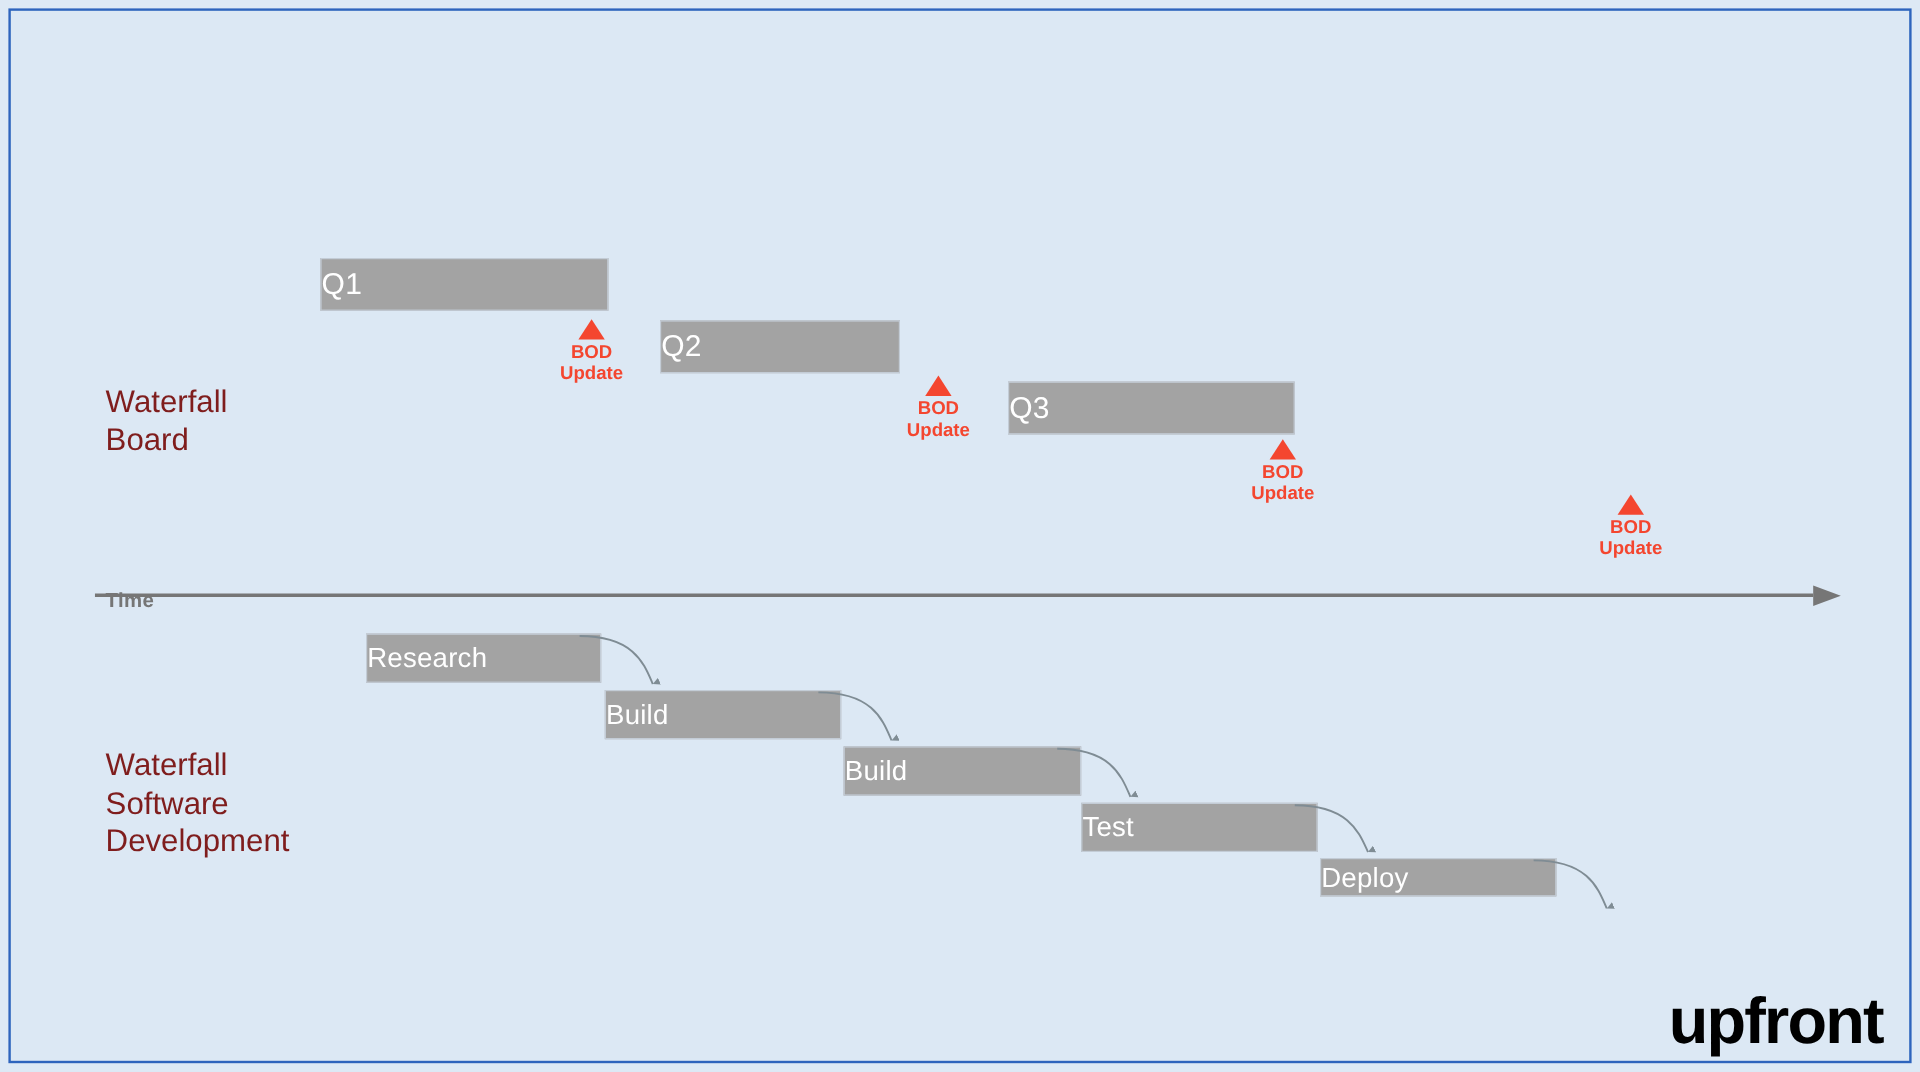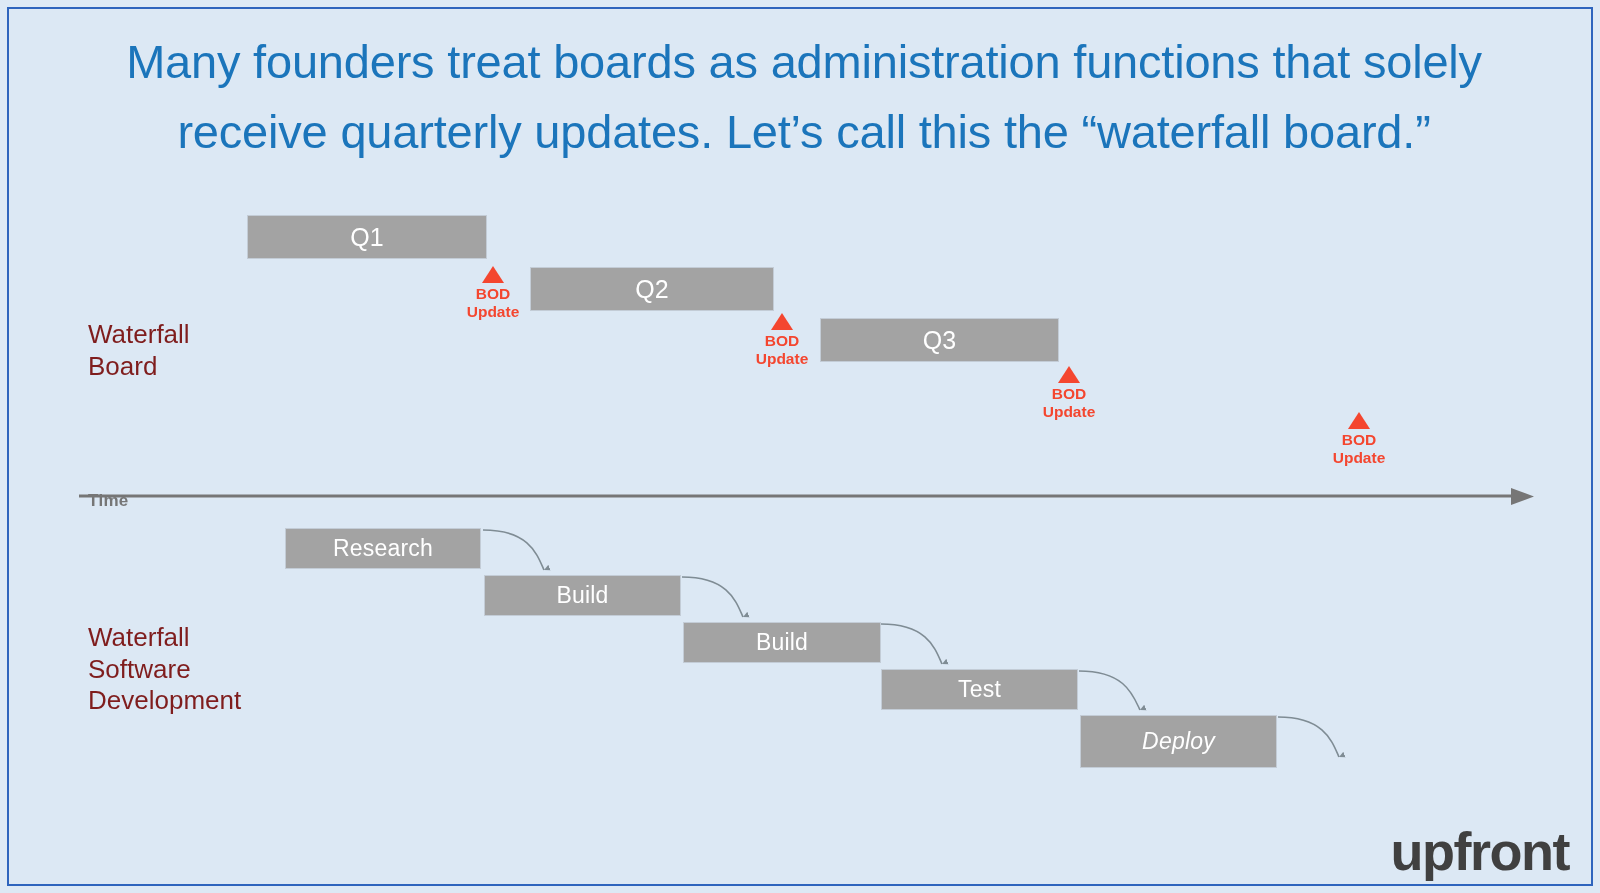--- a/index.html
+++ b/index.html
@@ -39,24 +39,25 @@
   }
 
   
   .bar {
     position: absolute;
     background: #a3a3a3;
     border: 1px solid #c3ccd6;
     color: #ffffff;
     display: flex;
     align-items: center;
-    justify-content: center;
+    justify-content: flex-start;
     font-size: 25px;
     font-weight: 400;
     letter-spacing: 0.2px;
+    margin-left: 20px;
   }
   .bar.small { font-size: 23px; }
 
   
   .section-label {
     position: absolute;
     color: #7f1d1d;
     font-size: 26px;
     line-height: 1.22;
     white-space: pre-line;
@@ -103,45 +104,43 @@
     left: 0; top: 0;
     width: 1586px; height: 879px;
     pointer-events: none;
   }
 
   
   #logo {
     position: absolute;
     right: 22px;
     bottom: 6px;
-    color: #404040;
+    color: #000000;
     font-size: 54px;
     font-weight: 700;
     letter-spacing: -1.5px;
     line-height: 1;
     text-align: right;
   }
 </style>
 </head>
 <body>
 
 <div id="slide">
   <div id="frame">
 
-    <div id="title">Many founders treat boards as administration functions that solely
-receive quarterly updates. Let’s call this the “waterfall board.”</div>
 
     <div class="section-label" style="left:79px; top:310px;">Waterfall
 Board</div>
 
     <div class="bar" style="left:238px; top:206px; width:240px; height:44px;">
       <span>Q1</span>
     </div>
 
-    <div class="bar" style="left:521px; top:258px; width:244px; height:44px;">
+    <div class="bar" style="left:521px; top:258px; width:200px; height:44px;">
       <span>Q2</span>
     </div>
 
     <div class="bar" style="left:811px; top:309px; width:239px; height:44px;">
       <span>Q3</span>
     </div>
 
 
     <div class="bod" style="left:438px; top:257px;">
       <div class="tri"></div>
@@ -186,21 +185,21 @@
     </div>
 
     <div class="bar small" style="left:674px; top:613px; width:198px; height:41px;">
       <span>Build</span>
     </div>
 
     <div class="bar small" style="left:872px; top:660px; width:197px; height:41px;">
       <span>Test</span>
     </div>
 
-    <div class="bar small" style="left:1071px; top:706px; width:197px; height:53px;font-style:italic;">
+    <div class="bar small" style="left:1071px; top:706px; width:197px; height:32px;">
       <span>Deploy</span>
     </div>
 
 
     <svg id="flow-arrows" viewBox="0 0 1586 879">
       <defs>
         <marker id="ah" markerWidth="7" markerHeight="7" refX="3" refY="6" orient="auto" markerUnits="userSpaceOnUse">
           <path d="M0,0 L6,0 L3,6 z" fill="#7f8c94"></path>
         </marker>
       </defs>

